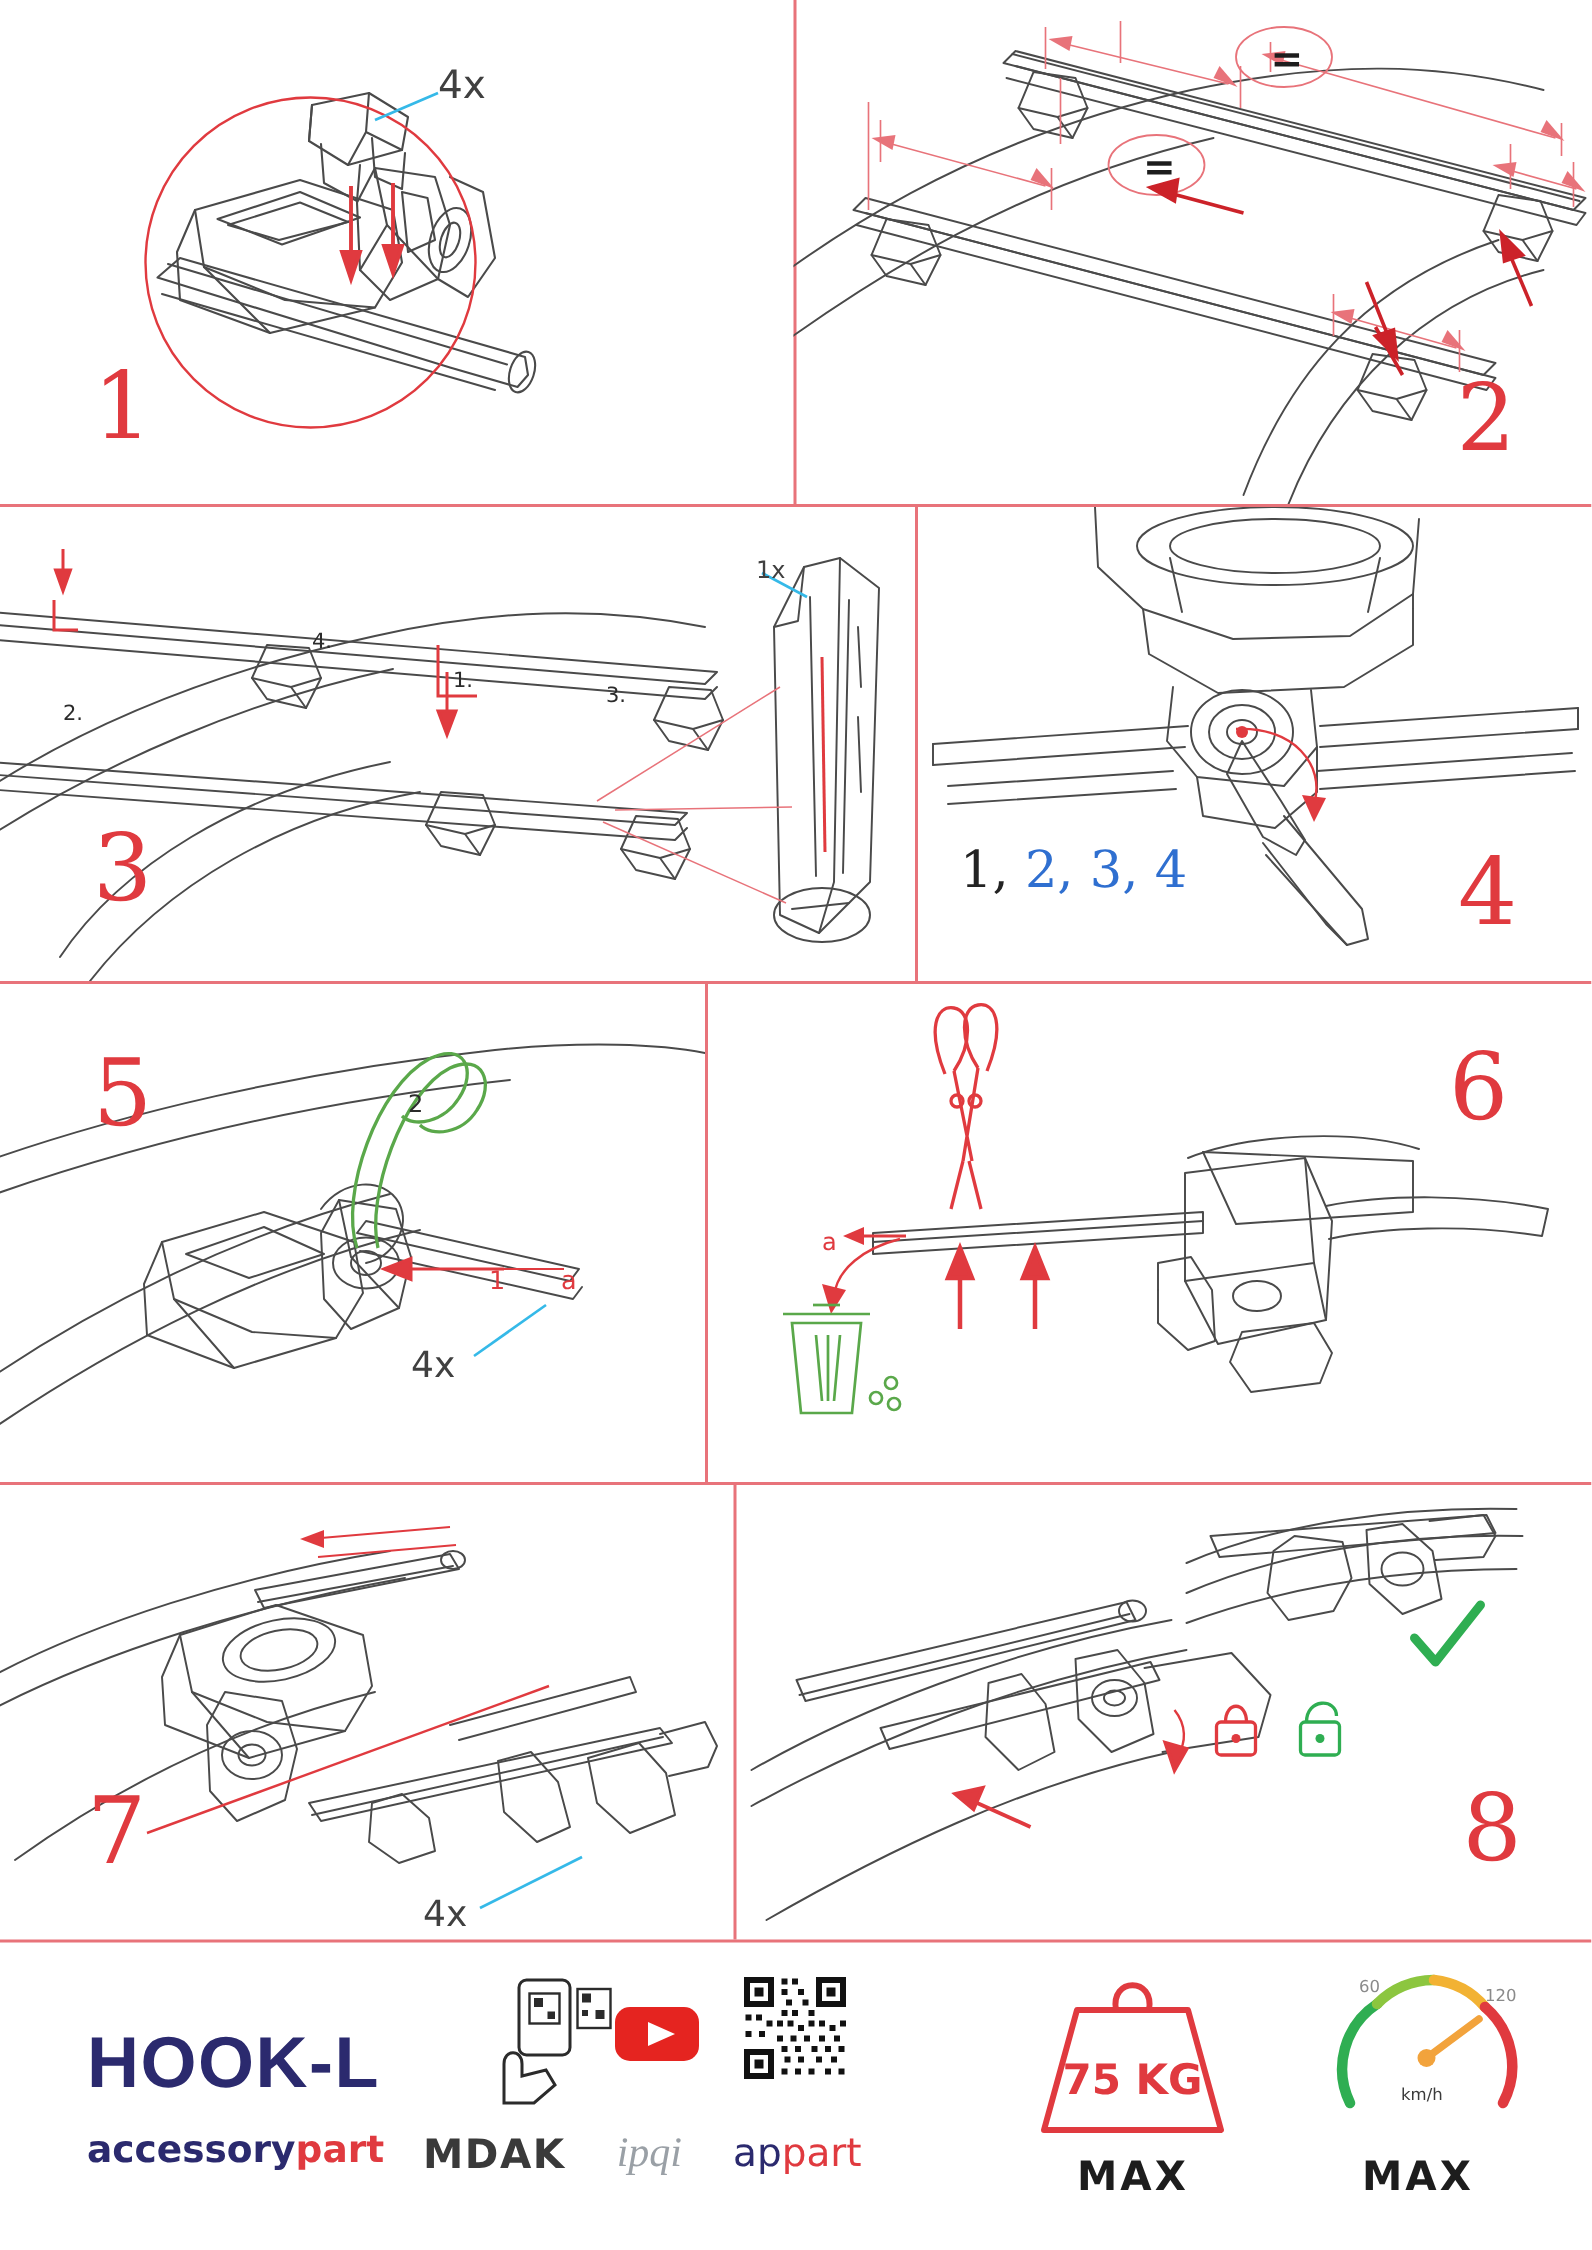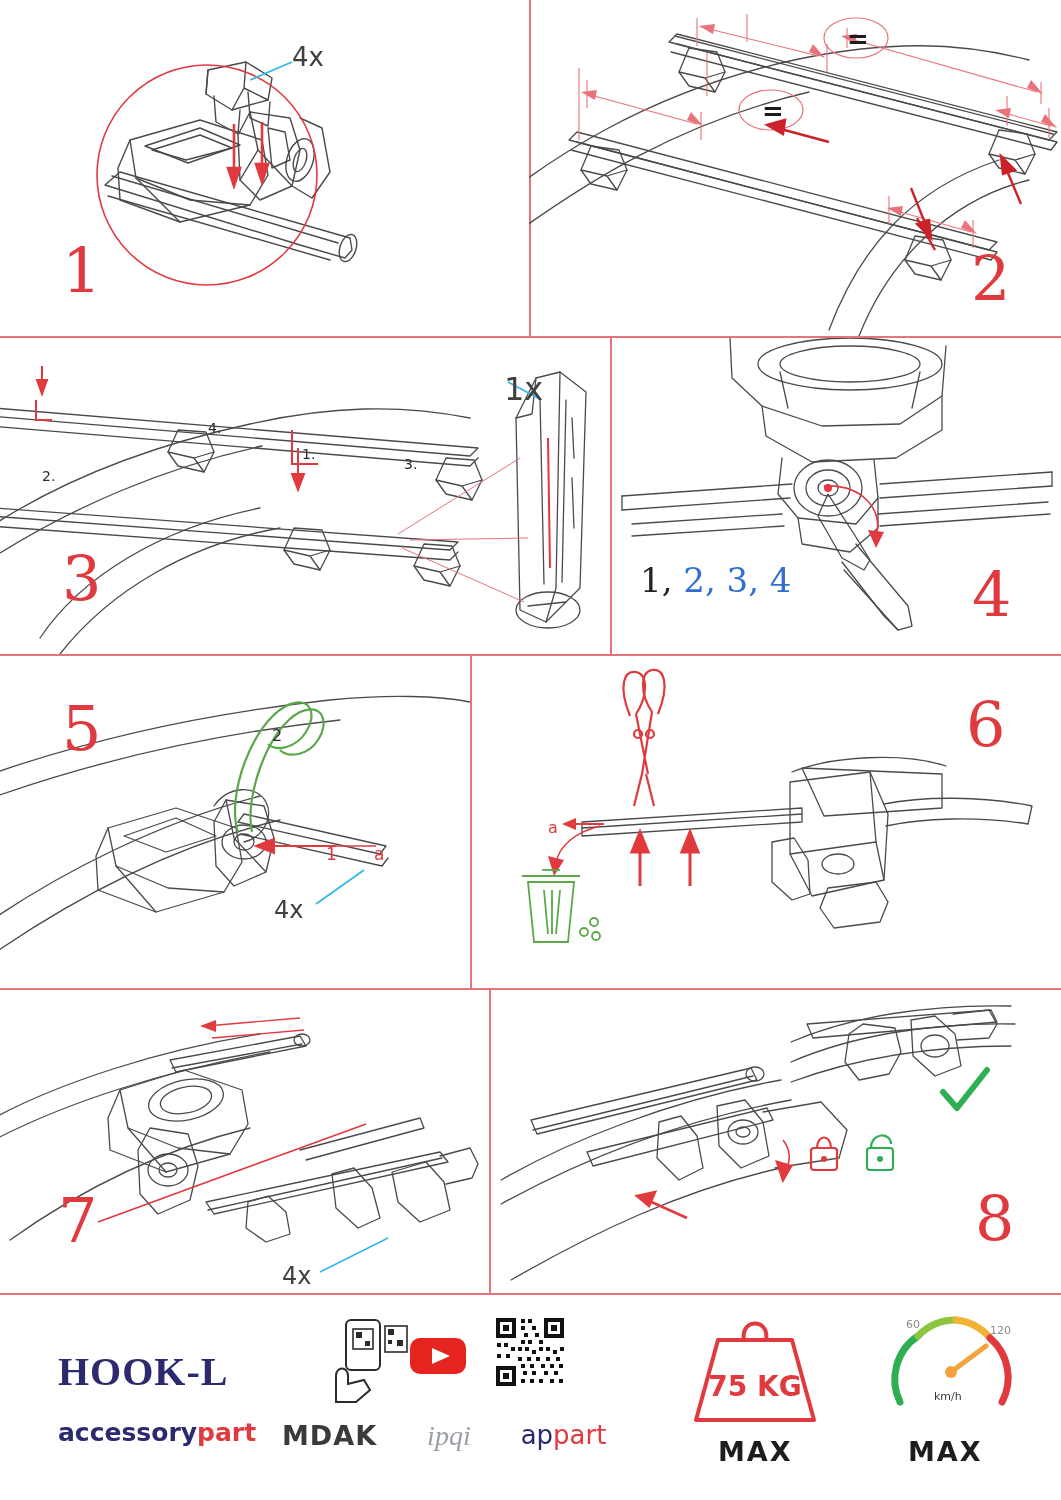--- a/index.html
+++ b/index.html
@@ -12,24 +12,24 @@
   .qty{position:absolute;color:#404040;font-family:"DejaVu Sans",sans-serif;font-size:26px;}
   .redlbl{position:absolute;color:#e03a3f;font-size:17px;}
   .blklbl{position:absolute;color:#2b2b2b;font-size:14px;}
   .seq{position:absolute;font-family:"DejaVu Serif",serif;font-size:34px;}
   .seq .c1{color:#232323;}
   .seq .c2{color:#2f6fd0;}
   .seq .c3{color:#2f6fd0;}
   .seq .c4{color:#2f6fd0;}
   svg{display:block;}
   .brand{position:absolute;}
-  .brandtitle{font-family:Liberation Serif, serif;font-size:40px;font-weight:bold;color:#2b2a6e;letter-spacing:1px;}
+  .brandtitle{font-family:Liberation Sans, sans-serif;font-size:48px;font-weight:bold;color:#2b2a6e;letter-spacing:1px;}
   .brandsub{font-family:"DejaVu Sans",sans-serif;font-size:25px;font-weight:bold;color:#2b2a6e;text-align:right;}
   .brandsub .part{color:#e03a3f;}
-  .partnerrow{position:absolute;display:flex;gap:50px;}
+  .partnerrow{position:absolute;display:flex;align-items:center;gap:34px;}
   .p-mdak{font-size:27px;font-weight:bold;color:#3a3a3a;letter-spacing:1px;}
   .p-ipqi{font-size:28px;color:#9aa0a6;font-family:Liberation Serif, serif;font-style:italic;}
   .p-apline{font-size:26px;color:#2b2a6e;font-weight:500;}
   .p-apline .ln{color:#e03a3f;}
   .maxlbl{position:absolute;font-family:"DejaVu Sans",sans-serif;font-size:27px;font-weight:bold;color:#1d1d1d;letter-spacing:2px;}
   .kgtxt{font-family:"DejaVu Sans",sans-serif;font-size:28px;font-weight:bold;fill:#e03a3f;}
   .kmh{font-size:11px;fill:#3a3a3a;}
   .gtick{font-size:11px;fill:#8a8a8a;}
 </style>
 </head>
@@ -217,21 +217,21 @@
         <polygon points="298,152 292,136 304,136"></polygon>
         <path d="M292 92 L292 126 L318 126" fill="none" stroke="#e03a3f" stroke-width="2"></path>
       </g>
 
       <line x1="508" y1="44" x2="538" y2="60" stroke="#35b9e8" stroke-width="1.8"></line>
     </svg>
     <div class="blklbl" style="left:208px;top:82px">4.</div>
     <div class="blklbl" style="left:302px;top:108px">1.</div>
     <div class="blklbl" style="left:404px;top:118px">3.</div>
     <div class="blklbl" style="left:42px;top:130px">2.</div>
-    <div class="qty" style="left:504px;top:32px;font-size:32px">1x</div>
+    <div class="qty" style="left:504px;top:32px;font-size:16px">1x</div>
     <div class="stepnum" style="left:62px;top:210px">3</div>
   </div>
 
   <div class="panel" style="left:612px;top:338px;width:451px;height:316px">
     <svg width="449" height="316" viewBox="0 0 449 316">
       <g fill="none" stroke="#4a4a4a" stroke-width="1.3" stroke-linejoin="round" stroke-linecap="round">
 
         <path d="M118 0 L120 40 L150 68 L210 88 L288 86 L330 58 L334 8"></path>
         <path d="M150 68 L154 98 L200 124 L284 120 L330 92 L330 58"></path>
         <ellipse cx="238" cy="26" rx="92" ry="26"></ellipse>

